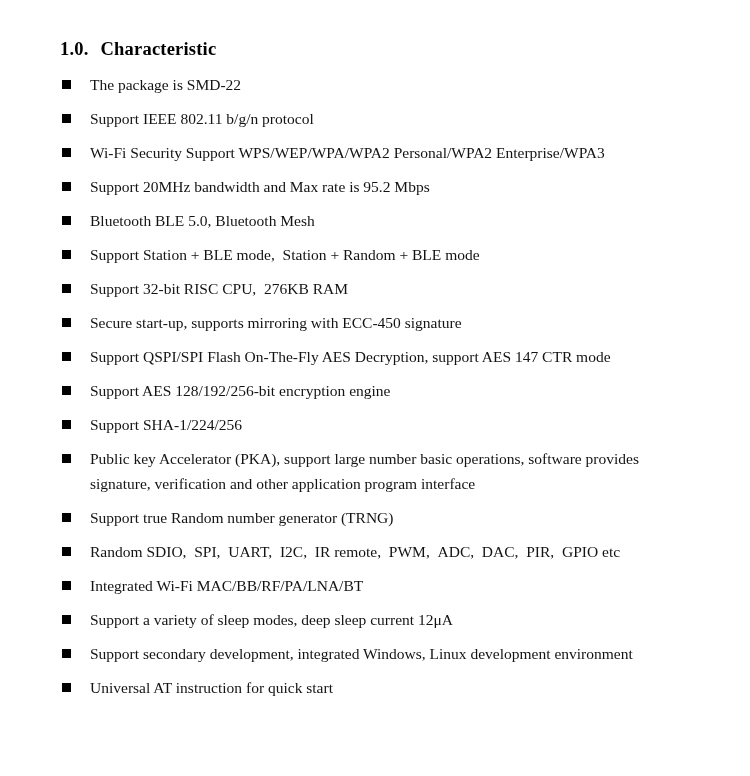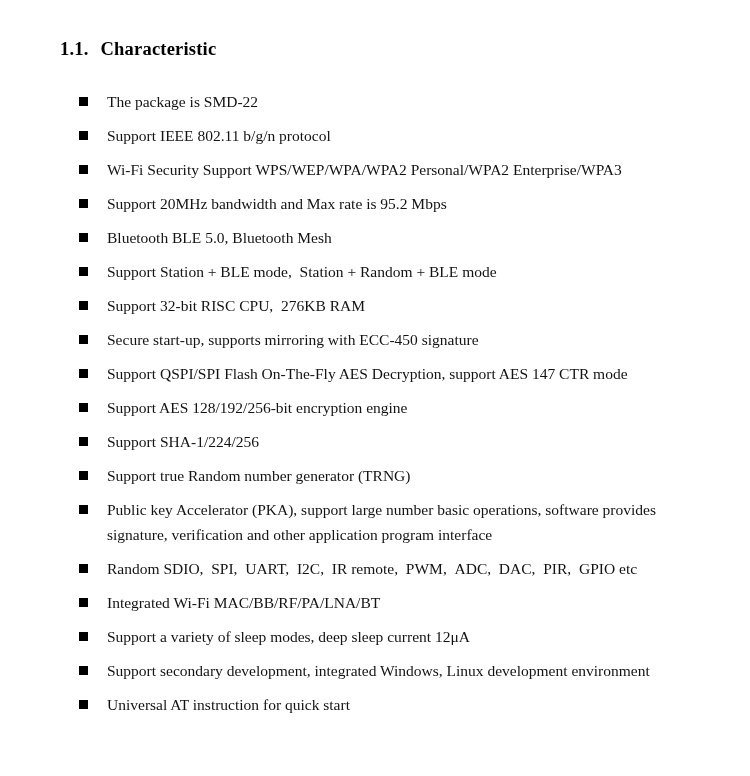--- a/index.html
+++ b/index.html
@@ -27,21 +27,21 @@
     white-space: nowrap;
   }
   .heading .num {
     margin-right: 12px;
   }
   ul.features {
     position: absolute;
     left: 60px;
     top: 72px;
     width: 630px;
-    margin: 17px;
+    margin: 0;
     padding: 0;
     list-style: none;
     font-size: 15.5px;
   }
   ul.features li {
     position: relative;
     padding-left: 30px;
     line-height: 25px;
     margin-bottom: 9px;
   }
@@ -56,21 +56,21 @@
   .txt {
     white-space: pre-wrap;
   }
 </style>
 </head>
 <body>
 
 <div class="page">
 
   <h1 class="heading">
-    <span class="num">1.1.</span><span class="ttl">Characteristic</span>
+    <span class="num">1.0.</span><span class="ttl">Characteristic</span>
   </h1>
 
   <ul class="features">
       <li>
       <span class="bullet"></span>
       <span class="txt">The package is SMD-22</span>
     </li>
       <li>
       <span class="bullet"></span>
       <span class="txt">Support IEEE 802.11 b/g/n protocol</span>
@@ -106,26 +106,26 @@
       <li>
       <span class="bullet"></span>
       <span class="txt">Support AES 128/192/256-bit encryption engine</span>
     </li>
       <li>
       <span class="bullet"></span>
       <span class="txt">Support SHA-1/224/256</span>
     </li>
       <li>
       <span class="bullet"></span>
-      <span class="txt">Support true Random number generator (TRNG)</span>
+      <span class="txt">Public key Accelerator (PKA), support large number basic operations, software provides
+signature, verification and other application program interface</span>
     </li>
       <li>
       <span class="bullet"></span>
-      <span class="txt">Public key Accelerator (PKA), support large number basic operations, software provides
-signature, verification and other application program interface</span>
+      <span class="txt">Support true Random number generator (TRNG)</span>
     </li>
       <li>
       <span class="bullet"></span>
       <span class="txt">Random SDIO, SPI, UART, I2C, IR remote, PWM, ADC, DAC, PIR, GPIO etc</span>
     </li>
       <li>
       <span class="bullet"></span>
       <span class="txt">Integrated Wi-Fi MAC/BB/RF/PA/LNA/BT</span>
     </li>
       <li>

